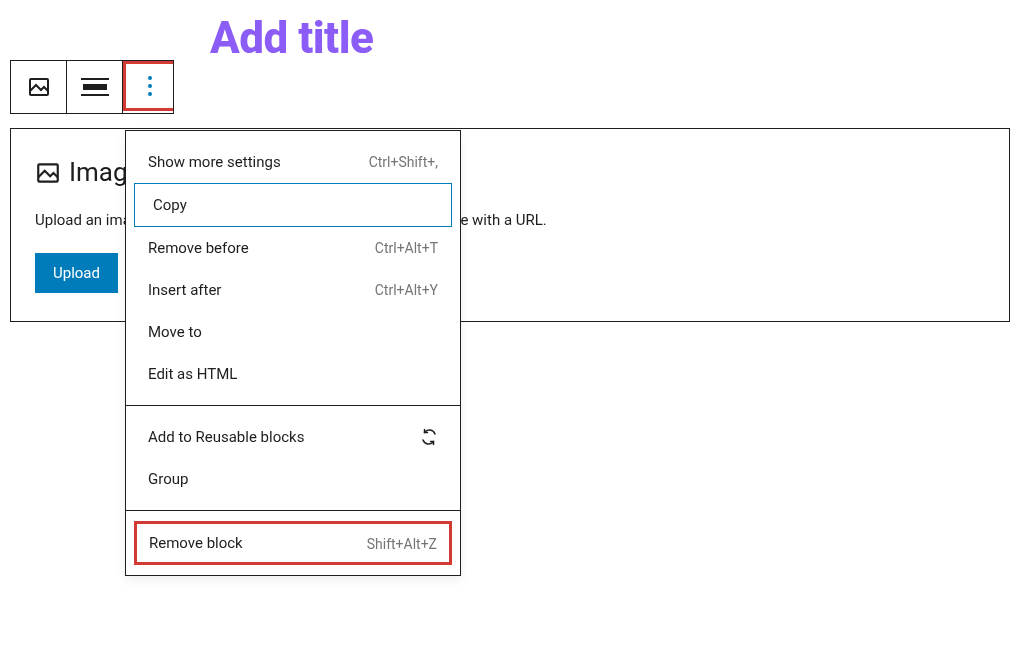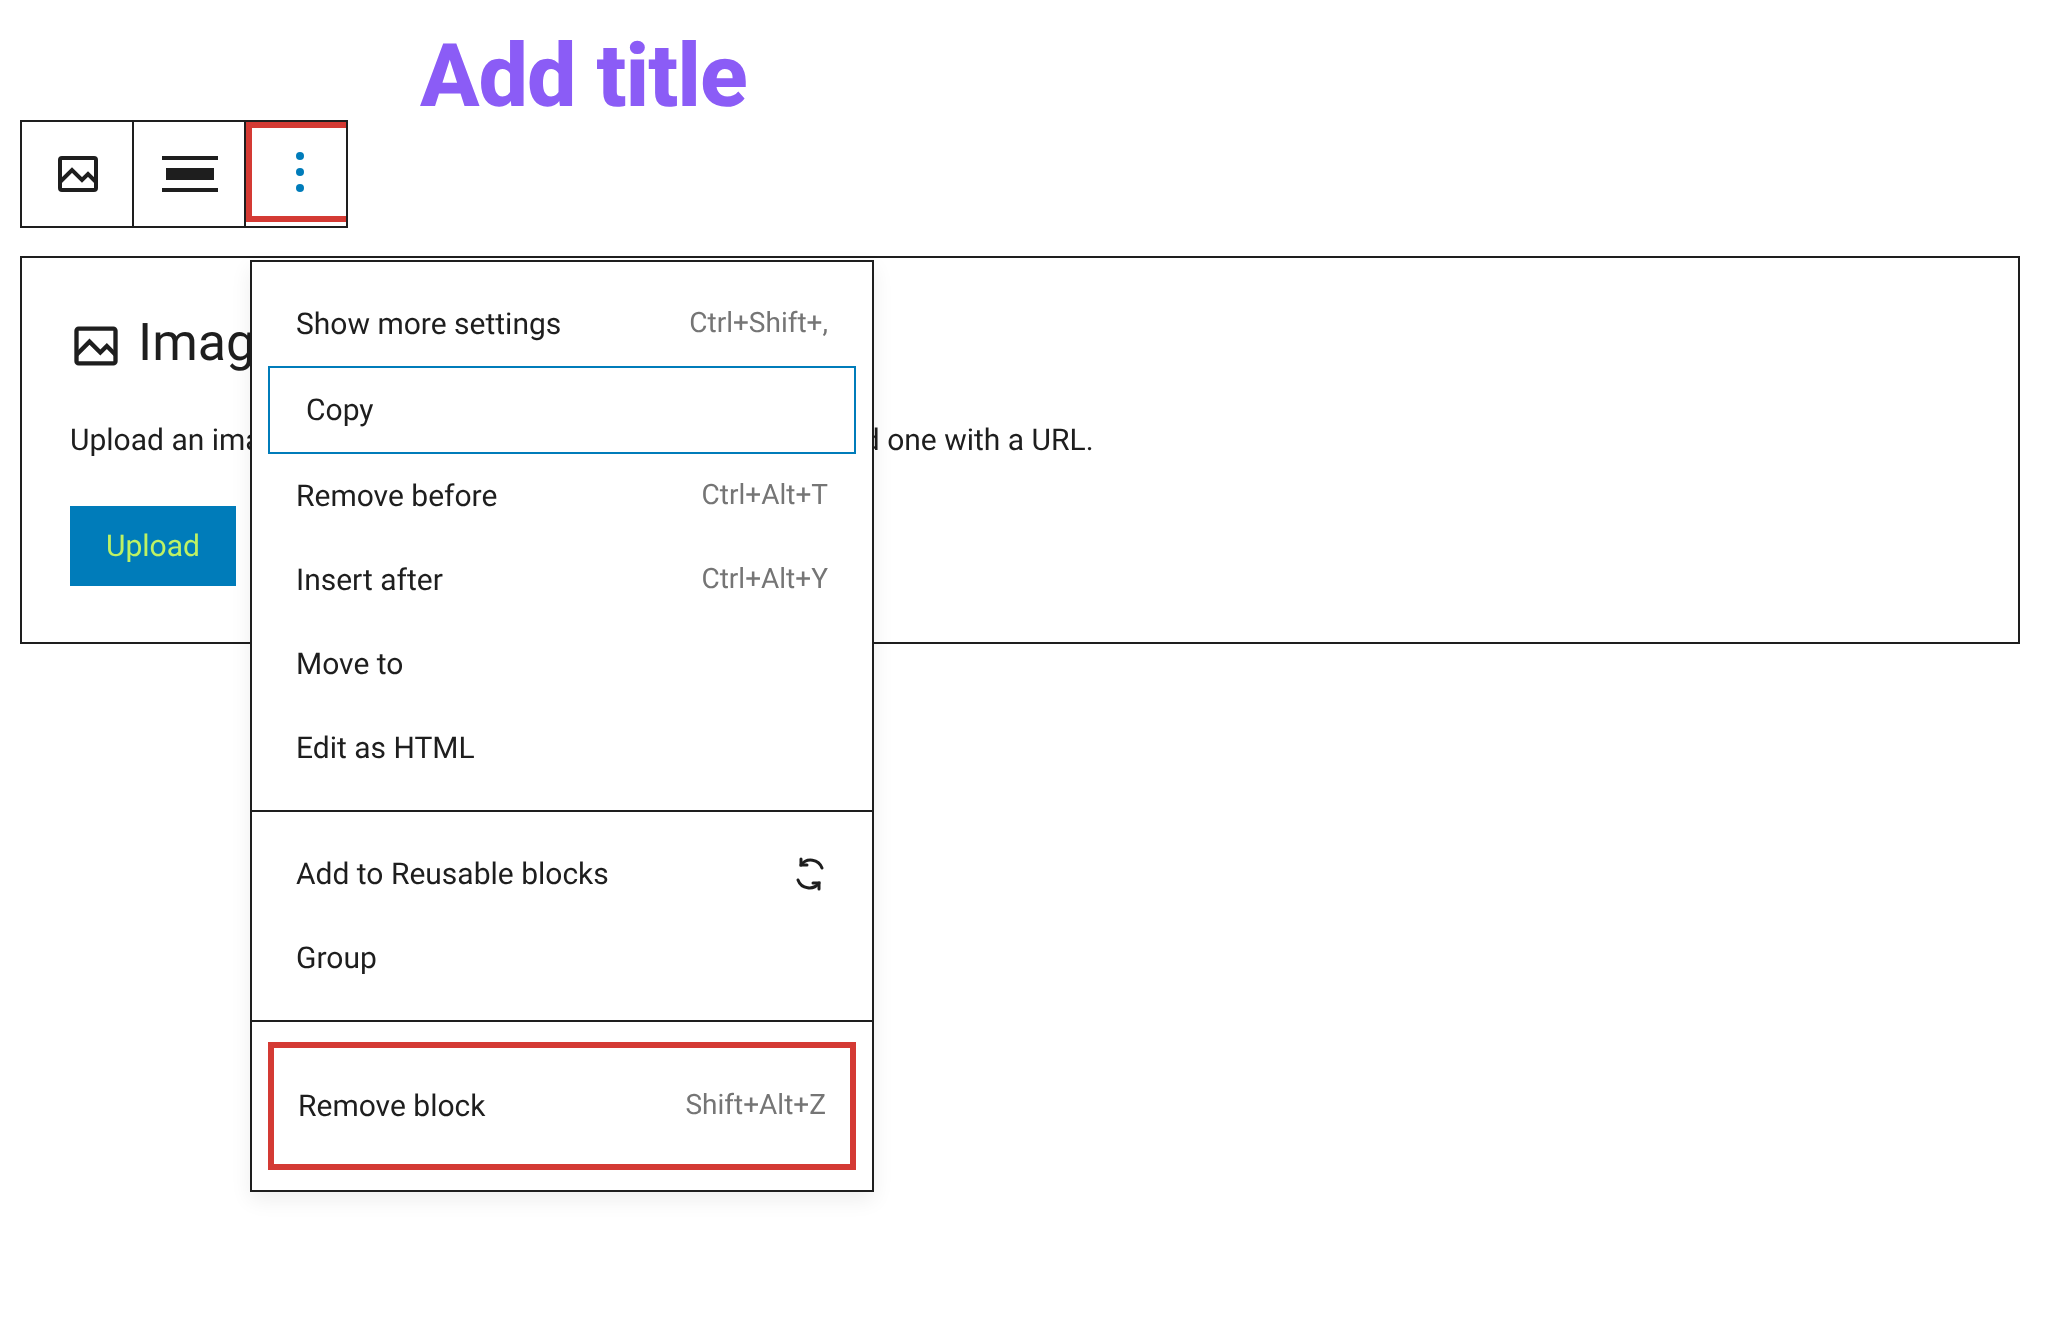--- a/index.html
+++ b/index.html
@@ -99,35 +99,35 @@
     margin-bottom: 24px;
     color: #1e1e1e;
   }
   .image-block-actions {
     display: flex;
     align-items: center;
     gap: 14px;
   }
   .upload-btn {
     background: #007cba;
-    color: #bef264;
+    color: #ffffff;
     padding: 11px 18px;
     font-size: 15px;
     cursor: pointer;
   }
   .media-link {
     font-size: 15px;
     color: #1e1e1e;
   }
 
   .dropdown {
     position: absolute;
     left: 125px;
     top: 130px;
-    width: 312px;
+    width: 336px;
     background: #fff;
     border: 1px solid #1e1e1e;
     box-shadow: 0 4px 10px rgba(0,0,0,0.07);
   }
   .dropdown-section {
     padding: 10px 0;
     border-bottom: 1px solid #1e1e1e;
   }
   .dropdown-section:last-child { border-bottom: none; }
   .menu-item {
@@ -143,21 +143,22 @@
     font-size: 14px;
   }
   .menu-item.selected {
     border: 1px solid #007cba;
     margin: 0 8px;
     padding: 12px 18px;
   }
   .menu-item.highlighted {
     border: 3px solid #d43a34;
     margin: 0 8px;
-    padding: 20px 12px;
+    padding: 10px 12px;
+    align-items: flex-end;
   }
   .refresh-icon {
     width:18px;height:18px;
   }
   .refresh-icon svg{display:block;}
 </style>
 </head>
 <body>
 
 <div class="title-placeholder">Add title</div>

